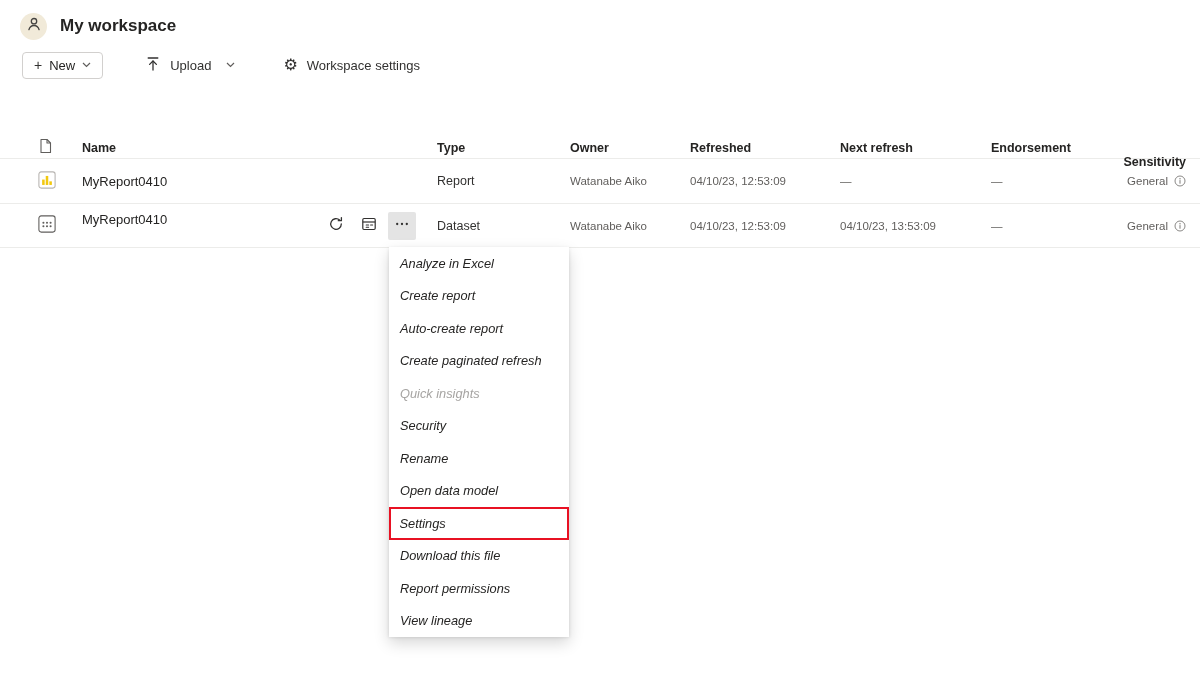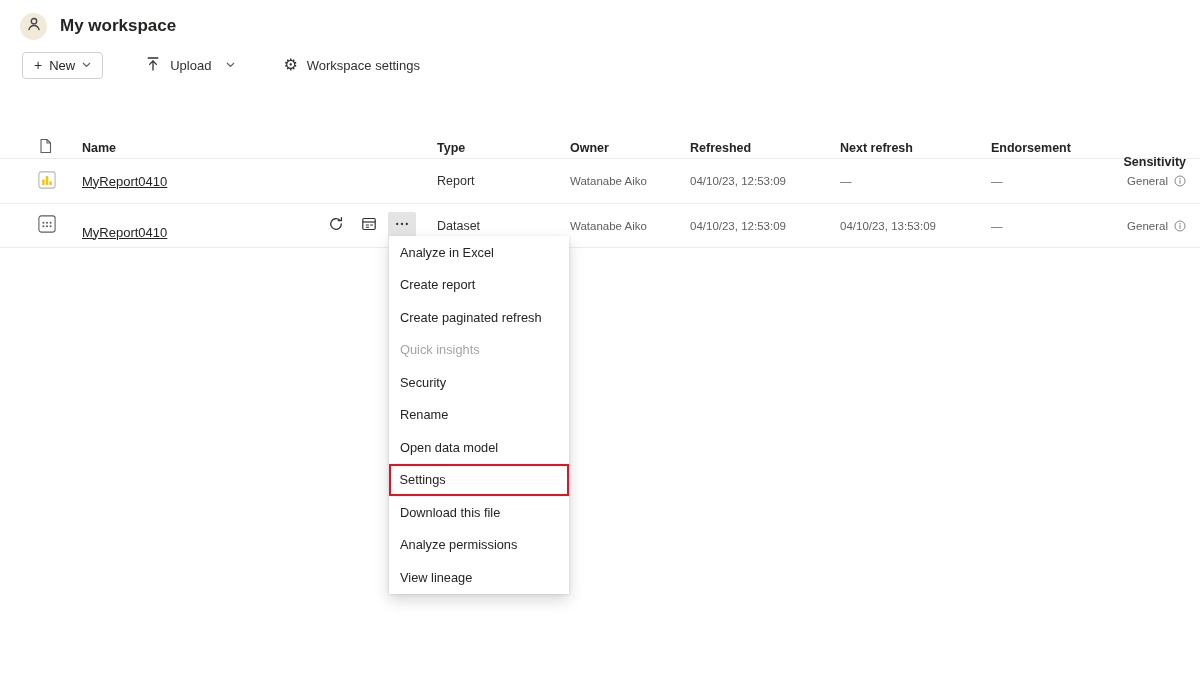--- a/index.html
+++ b/index.html
@@ -30,35 +30,36 @@
   .grid-row {
     display: grid;
     grid-template-columns: 62px 355px 133px 120px 150px 151px 131px 1fr;
     align-items: center;
   }
   .thead { height: 32px; font-size: 12.5px; font-weight: 700; color: #252423; }
   .cell { padding-left: 20px; }
   .cell-first { padding-left: 38px; display: flex; align-items: center; }
   .trow { height: 45px; border-top: 1px solid #ececea; font-size: 13px; cursor: pointer; }
   .trow:last-child { border-bottom: 1px solid #ececea; }
-  .cell-name { display: flex; align-items: flex-end; color: #252423; text-decoration: underline; }
+  .cell-name { display: flex; align-items: flex-start; color: #252423; }
   .cell-type { font-size: 12.5px; color: #323130; }
   .cell-dim { font-size: 11.5px; color: #605e5c; }
   .cell-sens { display: flex; align-items: center; justify-content: flex-end; gap: 6px; padding-right: 14px; font-size: 11.5px; color: #605e5c; }
   .row-actions { margin-left: auto; display: flex; align-items: center; gap: 5px; padding-right: 1px; }
   .icon-btn { width: 28px; height: 28px; display: flex; align-items: center; justify-content: center; background: transparent; border: none; border-radius: 2px; cursor: pointer; padding: 0; }
   .icon-btn.active { background: #e4e4e4; }
   .info-badge { display: inline-flex; }
 
   
   .context-menu {
-    position: absolute; left: 389px; top: 236px; width: 180px;
+    position: absolute; left: 389px; top: 247px; width: 180px;
     background: #ffffff;
     box-shadow: 0 6.4px 14.4px rgba(0,0,0,.16), 0 1.2px 3.6px rgba(0,0,0,.12);
     z-index: 20;
+    font-style: italic;
   }
   .menu-item { height: 32.5px; display: flex; align-items: center; padding: 0 11px; font-size: 12.8px; color: #252423; cursor: pointer; }
   .menu-item.disabled { color: #a6a4a2; cursor: default; }
   .menu-item.highlighted { border: 2.5px solid #e81123; padding: 0 8.5px; }
 </style>
 </head>
 <body>
 
 <div class="page">
 
@@ -217,24 +218,25 @@
             <rect x="5.45" y="5.1" width="1.1" height="3.6" fill="#8a8886"></rect>
           </svg>
         </span>
       </div>
     </div>
   </div>
 
   <div class="context-menu">
     <div class="menu-item">Analyze in Excel</div>
     <div class="menu-item">Create report</div>
+    <div class="menu-item">Auto-create report</div>
     <div class="menu-item">Create paginated refresh</div>
     <div class="menu-item disabled">Quick insights</div>
     <div class="menu-item">Security</div>
     <div class="menu-item">Rename</div>
     <div class="menu-item">Open data model</div>
     <div class="menu-item highlighted">Settings</div>
     <div class="menu-item">Download this file</div>
-    <div class="menu-item">Analyze permissions</div>
+    <div class="menu-item">Report permissions</div>
     <div class="menu-item">View lineage</div>
   </div>
 
 </div>
 
 </body></html>

